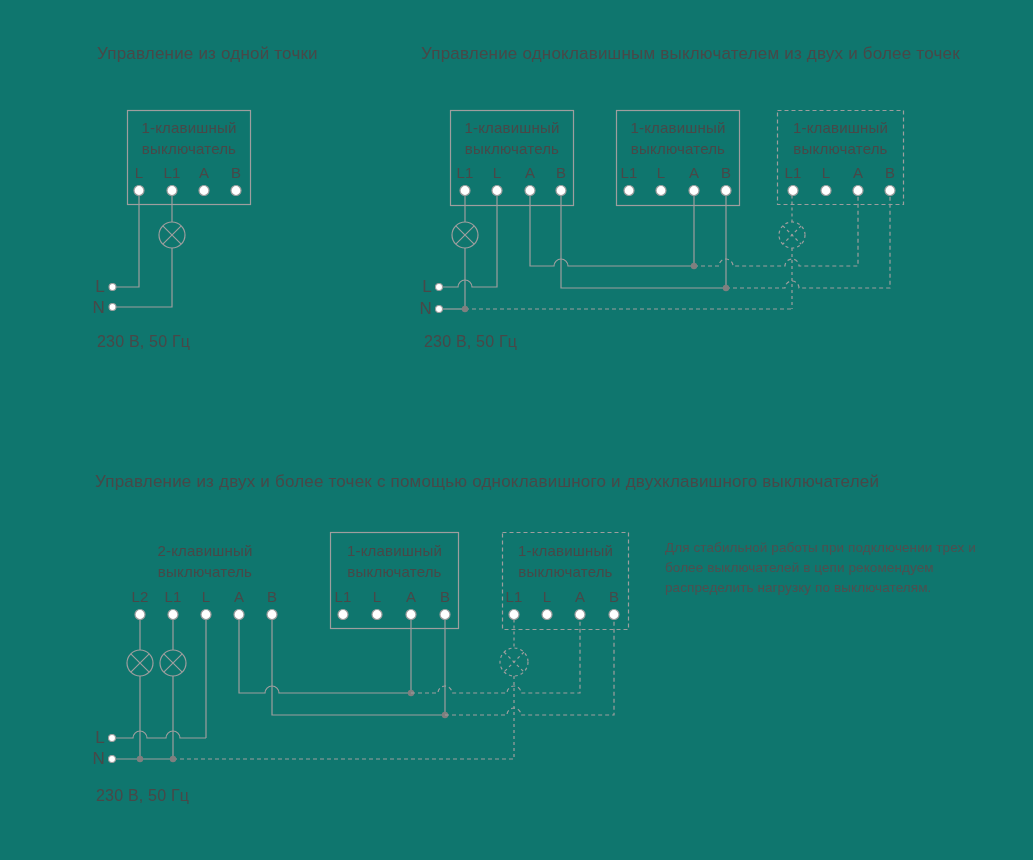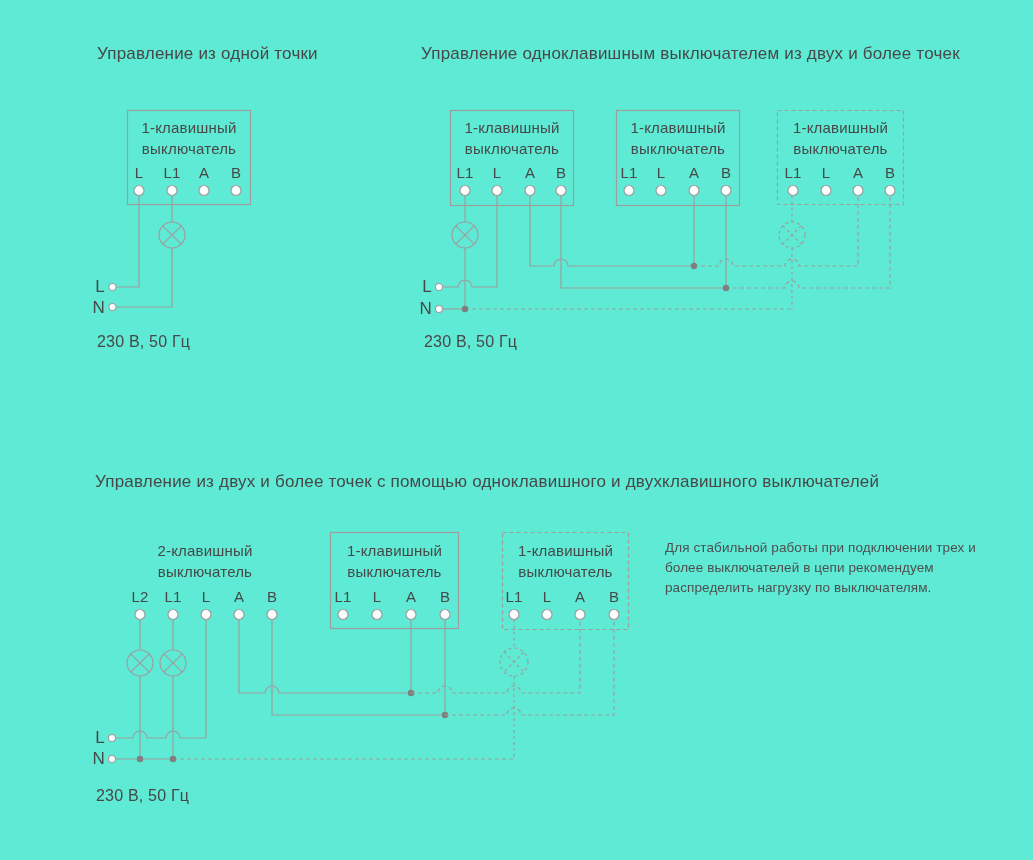--- a/index.html
+++ b/index.html
@@ -1,17 +1,17 @@
 <!DOCTYPE html>
 <html><head>
 <meta charset="utf-8">
 <style>
   html,body { margin:0; padding:0; background:#ffffff; }
   #page {
-    position:relative; width:1033px; height:860px; background:#5eead4;
+    position:relative; width:1033px; height:860px; background:#0f766e;
     font-family:"Liberation Sans", sans-serif; overflow:hidden;
   }
   svg text {
     font-family:"Liberation Sans", sans-serif;
     fill:#484848;
     letter-spacing:0.2px;
   }
   .wire   { stroke:#9e9e9e; stroke-width:1.2; fill:none; }
   .dashed { stroke-dasharray:4 3; }
   .fine-dash { stroke-dasharray:3 3; }

